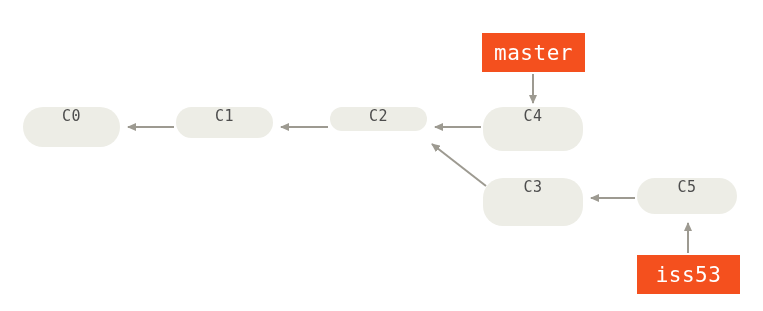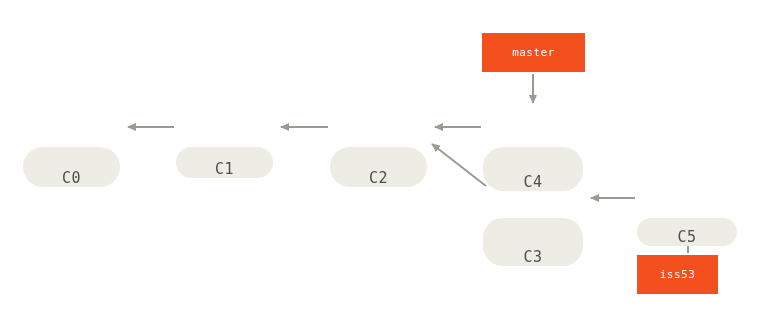--- a/index.html
+++ b/index.html
@@ -22,40 +22,39 @@
     position: absolute;
     left: 0;
     top: 0;
     width: 763px;
     height: 311px;
     pointer-events: none;
   }
   .commit-node {
     position: absolute;
     display: flex;
-    align-items: flex-end;
+    align-items: flex-start;
     justify-content: center;
     background: #edede6;
     border-radius: 20px;
     color: #4d4d4d;
     font-family: "DejaVu Sans Mono", monospace;
     font-size: 15px;
     letter-spacing: 0.5px;
     box-sizing: border-box;
-    margin-top: 40px;
   }
   .branch-label {
     position: absolute;
     display: flex;
     align-items: center;
     justify-content: center;
     background: #f4501e;
     color: #ffffff;
     font-family: "DejaVu Sans Mono", monospace;
-    font-size: 11px;
+    font-size: 21px;
     letter-spacing: 0.5px;
     box-sizing: border-box;
   }
 </style>
 </head>
 <body>
 
 <div id="diagram-root">
 
   <svg id="edge-layer" viewBox="0 0 763 311" xmlns="http://www.w3.org/2000/svg">
@@ -81,37 +80,37 @@
   </svg>
 
   <div class="commit-node" style="left:23px; top:107px; width:97px; height:40px;">
     <span>C0</span>
   </div>
 
   <div class="commit-node" style="left:176px; top:107px; width:97px; height:31px;">
     <span>C1</span>
   </div>
 
-  <div class="commit-node" style="left:330px; top:107px; width:97px; height:40px;">
+  <div class="commit-node" style="left:330px; top:107px; width:97px; height:24px;">
     <span>C2</span>
   </div>
 
   <div class="commit-node" style="left:483px; top:107px; width:100px; height:44px;">
     <span>C4</span>
   </div>
 
   <div class="commit-node" style="left:483px; top:178px; width:100px; height:48px;">
     <span>C3</span>
   </div>
 
-  <div class="commit-node" style="left:637px; top:178px; width:100px; height:28px;">
+  <div class="commit-node" style="left:637px; top:178px; width:100px; height:36px;">
     <span>C5</span>
   </div>
 
   <div class="branch-label" style="left:482px; top:33px; width:103px; height:39px;">
     <span>master</span>
   </div>
 
-  <div class="branch-label" style="left:637px; top:255px; width:81px; height:39px;text-align:center;">
+  <div class="branch-label" style="left:637px; top:255px; width:103px; height:39px;text-align:center;">
     <span>iss53</span>
   </div>
 
 </div>
 
 </body></html>

